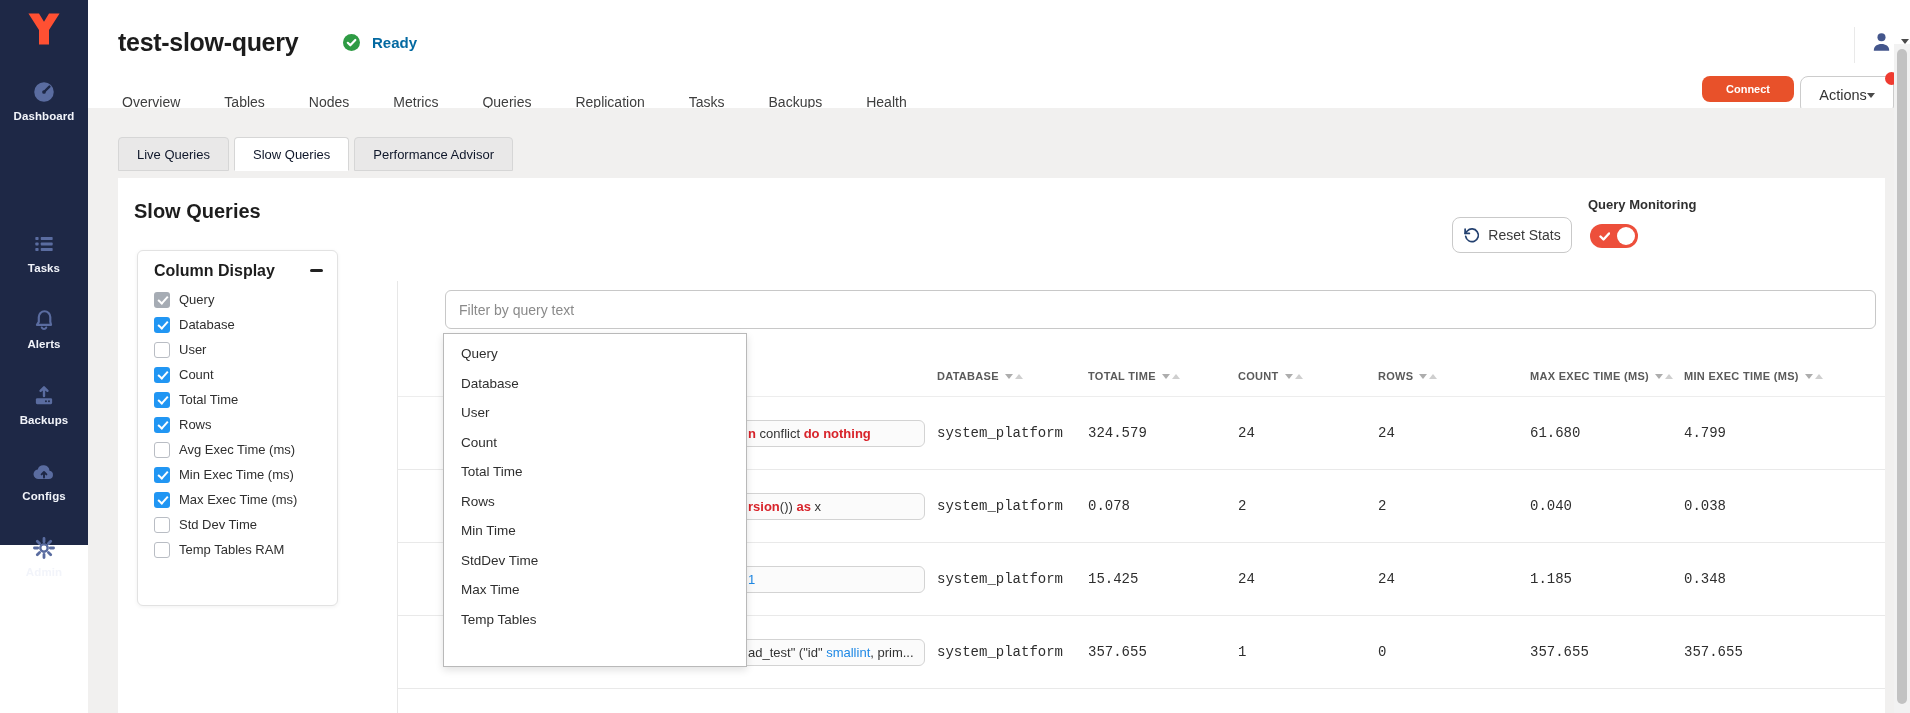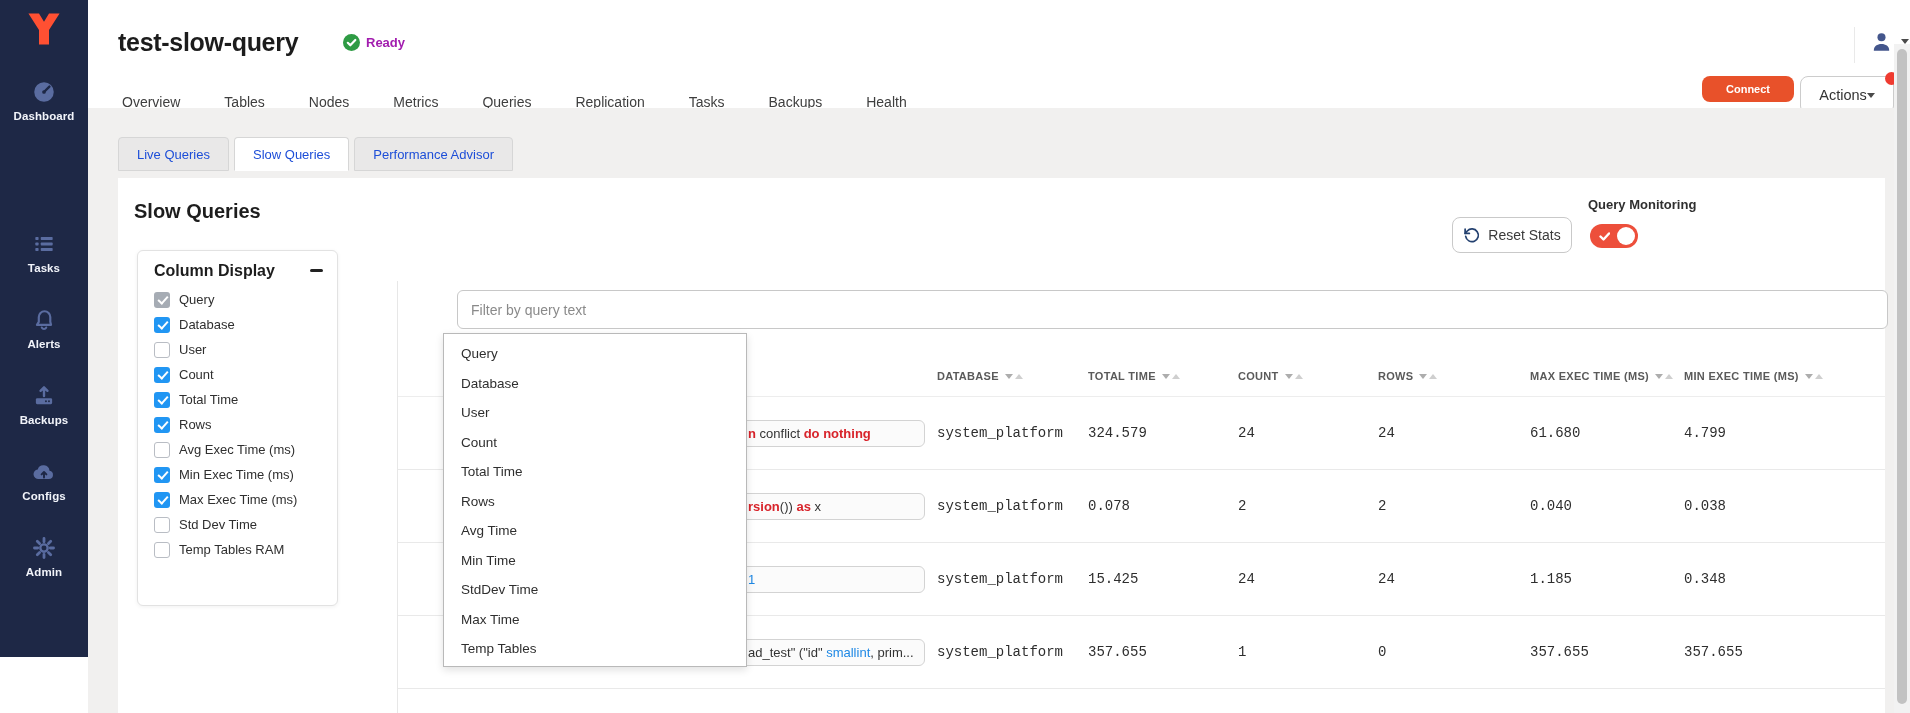--- a/index.html
+++ b/index.html
@@ -1,45 +1,45 @@
 <!DOCTYPE html>
 <html><head>
 <meta charset="utf-8">
 <style>
   * { margin:0; padding:0; box-sizing:border-box; }
   html,body { background:#e8e8e8; }
   body { font-family:"Liberation Sans", sans-serif; }
   #canvas { position:relative; width:1910px; height:713px; background:#fff; overflow:hidden; }
 
   
-  #sidebar { position:absolute; left:0; top:0; width:88px; height:657px; background:#1E2846; z-index:6;padding-left:40px; }
+  #sidebar { position:absolute; left:0; top:0; width:88px; height:545px; background:#1E2846; z-index:6;padding-left:40px; }
   .logo { position:absolute; left:24px; top:9px; width:40px; height:40px; cursor:pointer; }
   .nav-item { position:absolute; left:0; width:88px; height:76px; display:flex; flex-direction:column; align-items:center; justify-content:center; gap:5px; color:#5A6CA0; cursor:pointer; }
   .nav-item.active { background:#303D66; color:#FFFFFF; }
   .nav-item .nav-label { font-size:11.5px; font-weight:700; color:#F2F4FA; letter-spacing:.1px; }
   .nav-item svg { display:block; }
 
   
   #topbar { position:absolute; left:88px; top:0; width:1822px; height:108px; background:#fff; border-bottom:1px solid #d946ef;margin-top:18px; }
   .uni-title { position:absolute; left:30px; top:10px; font-size:25px; font-weight:700; color:#1C1C1C; letter-spacing:-.3px; }
-  .ready-badge { position:absolute; left:255px; top:16px; display:flex; align-items:center; gap:6px; color:#a21caf; font-size:13px; font-weight:700; }
+  .ready-badge { position:absolute; left:255px; top:16px; display:flex; align-items:center; gap:12px; color:#0369a1; font-size:15px; font-weight:700; }
   .acct-sep { position:absolute; left:1766px; top:9px; width:1px; height:36px; background:#E9E9E9; }
   .acct { position:absolute; left:1782px; top:12px; display:flex; align-items:center; gap:8px; cursor:pointer; }
   .caret { width:0; height:0; border-left:4.5px solid transparent; border-right:4.5px solid transparent; border-top:5.5px solid #4a4a4a; }
   .main-tabs { position:absolute; left:34px; bottom:0; height:46px; display:flex; gap:44px; align-items:center; }
   .main-tab { position:relative; height:46px; display:flex; align-items:center; font-size:14px; color:#3E3E3E; cursor:pointer; white-space:nowrap; }
   .main-tab.active::after { content:""; position:absolute; left:-3px; right:-3px; bottom:0; height:5px; background:#E8532C; }
   .connect-btn { position:absolute; left:1614px; top:58px; width:92px; height:26px; background:#E8512A; border:none; border-radius:8px; color:#fff; font-size:11px; font-weight:700; font-family:inherit; cursor:pointer; }
   .actions-btn { position:absolute; left:1712px; top:58px; width:94px; height:38px; background:#fff; border:1px solid #CCCCCC; border-radius:8px; color:#333; font-size:14.5px; font-family:inherit; cursor:pointer; display:flex; align-items:center; justify-content:center; }
   .notif-dot { position:absolute; right:-5px; top:-5px; width:13px; height:13px; border-radius:50%; background:#EF3B30; }
 
   
   #content { position:absolute; left:88px; top:108px; width:1822px; height:605px; background:#F1F0EF; }
   .subtabs { position:absolute; left:30px; top:29px; display:flex; gap:5px; }
-  .subtab { height:34px; display:flex; align-items:center; padding:0 18px; background:#E9E8E8; border:1px solid #D6D6D6; border-radius:4px 4px 0 0; font-size:13px; color:#1d4ed8; cursor:pointer; }
+  .subtab { height:34px; display:flex; align-items:center; padding:0 18px; background:#E9E8E8; border:1px solid #D6D6D6; border-radius:4px 4px 0 0; font-size:13px; color:#0f172a; cursor:pointer; }
   .subtab.active { background:#fff; border-bottom-color:#fff; }
 
   #panel { position:absolute; left:30px; top:70px; width:1767px; height:535px; background:#fff; }
   .page-heading { position:absolute; left:16px; top:22px; font-size:20px; font-weight:700; color:#1D1D1D; }
 
   .reset-btn { position:absolute; left:1334px; top:39px; width:120px; height:36px; background:#fff; border:1px solid #C9C9C9; border-radius:8px; display:flex; align-items:center; justify-content:center; gap:8px; font-size:14px; color:#3A3A3A; font-family:inherit; cursor:pointer; }
   .qm-label { position:absolute; left:1470px; top:19px; font-size:13px; font-weight:700; color:#2F2F2F; }
   .toggle { position:absolute; left:1472px; top:46px; width:48px; height:24px; border-radius:12px; background:#ED4F3B; cursor:pointer; }
   .toggle svg { position:absolute; left:9px; top:7px; }
   .toggle .knob { position:absolute; right:3px; top:3px; width:18px; height:18px; border-radius:50%; background:#fff; }
@@ -53,21 +53,21 @@
   .cb { position:relative; width:16px; height:16px; border-radius:3px; flex:0 0 16px; }
   .cb.unchecked { background:#fff; border:1px solid #B9BDC4; }
   .cb.checked { background:#2196F3; }
   .cb.checked-disabled { background:#A6ACB4; }
   .cb.checked::after, .cb.checked-disabled::after { content:""; position:absolute; left:5.5px; top:2.5px; width:4px; height:8px; border:solid #fff; border-width:0 2px 2px 0; transform:rotate(42deg); }
   .cb-label { font-size:13px; color:#2F2F2F; }
 
   
   .tbl { position:absolute; left:279px; top:103px; width:1488px; height:432px; border-left:1px solid #E7E7E7; }
   .filter-wrap { position:absolute; left:47px; top:9px; width:1431px; height:39px; }
-  .filter-wrap input { width:100%; height:100%; border:1px solid #C8C8C8; border-radius:6px; padding:0 13px; font-size:14px; font-family:inherit; color:#333; outline:none;margin-left:12px; }
+  .filter-wrap input { width:100%; height:100%; border:1px solid #C8C8C8; border-radius:6px; padding:0 13px; font-size:14px; font-family:inherit; color:#333; outline:none; }
   .filter-wrap input::placeholder { color:#8A8A8A; }
 
   .thead { position:absolute; left:0; top:74px; width:100%; height:42px; border-bottom:1px solid #EDEDED; }
   .th { position:absolute; top:0; height:42px; display:flex; align-items:center; font-size:11px; font-weight:700; color:#5A5A5A; letter-spacing:.3px; cursor:pointer; white-space:nowrap; }
   .sort { display:inline-flex; align-items:center; gap:2px; margin-left:6px; }
   .tri-dn { width:0; height:0; border-left:4px solid transparent; border-right:4px solid transparent; border-top:5px solid #ADADAD; }
   .tri-up { width:0; height:0; border-left:4px solid transparent; border-right:4px solid transparent; border-bottom:5px solid #CFCFCF; }
 
   .trow { position:absolute; left:0; width:100%; height:73px; border-bottom:1px solid #E9E9E9; }
   .td { position:absolute; top:0; height:73px; line-height:73px; font-size:14px; color:#2E2E2E; white-space:nowrap;font-family:Liberation Mono, monospace; }
@@ -377,21 +377,20 @@
         </div>
       </div>
 
       <div class="dropdown">
         <div class="dd-item">Query</div>
         <div class="dd-item">Database</div>
         <div class="dd-item">User</div>
         <div class="dd-item">Count</div>
         <div class="dd-item">Total Time</div>
         <div class="dd-item">Rows</div>
-        <div class="dd-item">Avg Time</div>
         <div class="dd-item">Min Time</div>
         <div class="dd-item">StdDev Time</div>
         <div class="dd-item">Max Time</div>
         <div class="dd-item">Temp Tables</div>
       </div>
 
     </div>
   </div>
 
   <div id="scrollbar">

